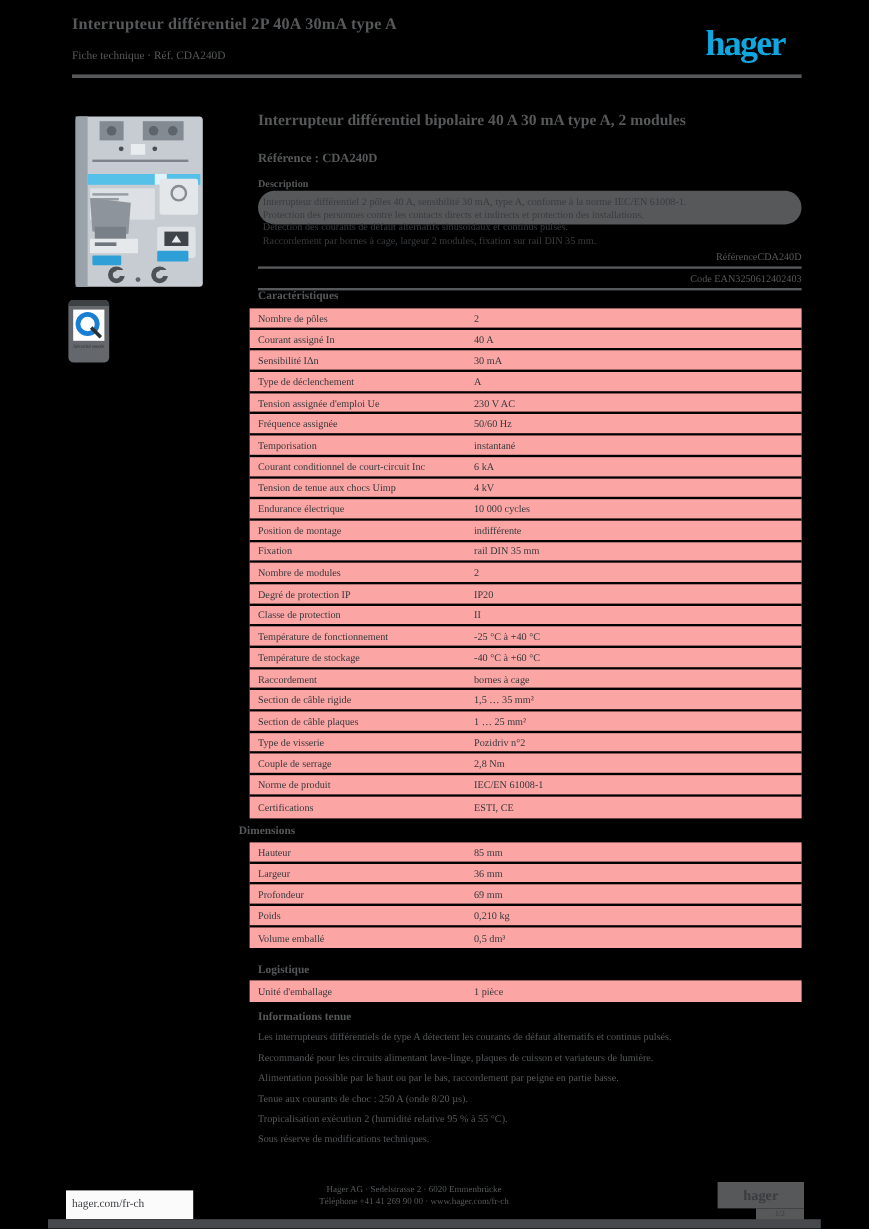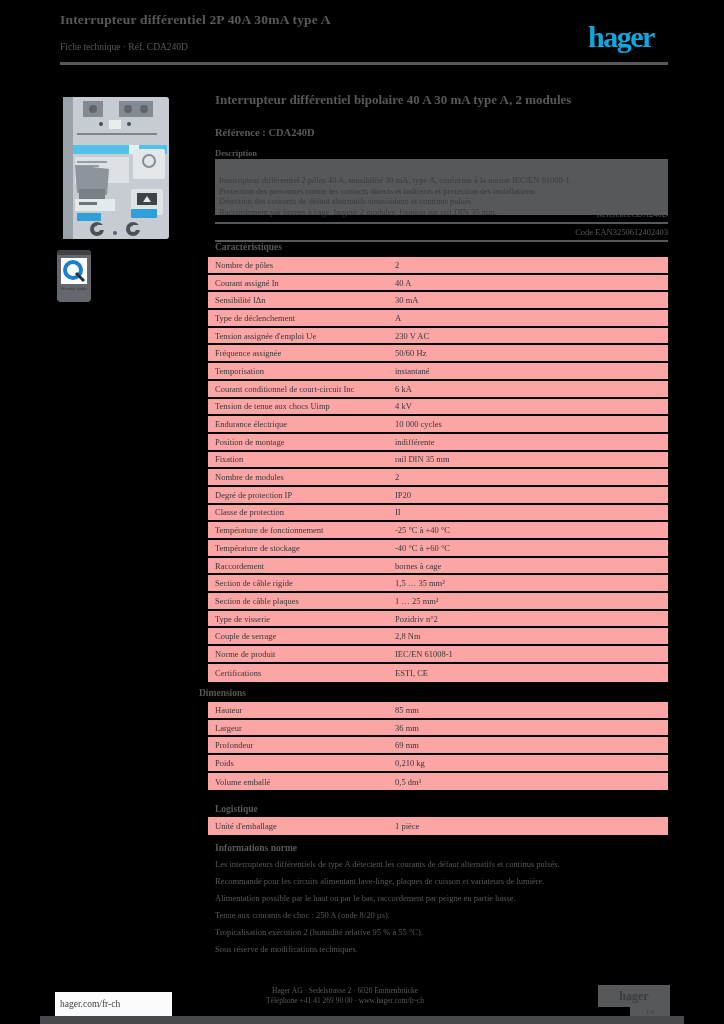--- a/index.html
+++ b/index.html
@@ -14,41 +14,41 @@
   
   .photo{left:57px;top:93px;width:118px;height:150px;}
   .badge{left:57px;top:250px;width:34px;height:52px;background:#64686c;border-radius:4px;overflow:hidden;}
   .badge-top{height:5px;background:#3e4144;}
   .badge-inner{width:26px;height:26px;background:#fff;margin:3px auto 0 auto;}
   .badge-cap{font-size:4.5px;color:#33363a;text-align:center;margin-top:2px;line-height:5px;}
   
   .main-title{left:215px;top:92px;width:448px;font-size:13px;font-weight:bold;line-height:15px;}
   .main-ref{left:215px;top:127px;font-size:10.5px;font-weight:bold;}
   .desc-label{left:215px;top:148px;font-size:8.5px;font-weight:bold;}
-  .desc-box{left:215px;top:159px;width:453px;height:56px;background:#56585a;color:#3a3c3f;
-            font-size:8.5px;line-height:10.5px;padding:16px 4px;box-sizing:border-box;}
+  .desc-box{left:215px;top:159px;width:453px;height:28px;background:#56585a;color:#3a3c3f;
+            font-size:8.5px;line-height:10.5px;padding:4px 4px;box-sizing:border-box;border-radius:18px;}
   .info-rows{left:215px;top:206px;width:453px;}
   .info-row{height:16px;border-bottom:2px solid #56585a;display:flex;justify-content:flex-end;
             align-items:center;font-size:8.5px;}
   .sec-h{font-size:9.5px;font-weight:bold;}
   .sec1-h{left:215px;top:242px;}
   .tbl{left:208px;width:460px;}
   .t1{top:257px;}
   .t2{top:702px;}
   .t3{top:817px;}
   .trow{display:flex;height:17.7px;box-sizing:border-box;border-bottom:2px solid #000;background:#fca5a5;}
   .trow:last-child{border-bottom:none;}
   .trow .lab{width:172px;padding-left:7px;font-size:8.5px;color:#36383b;display:flex;align-items:center;}
   .trow .val{flex:1;padding-left:8px;font-size:8.5px;color:#36383b;display:flex;align-items:center;}
   .sec2-h{left:199px;top:688px;}
   .sec3-h{left:215px;top:804px;}
   .sec4-h{left:215px;top:843px;}
   .notes{left:215px;top:856px;width:453px;font-size:8.5px;line-height:17px;}
   
-  .footer-link{left:55px;top:992px;width:117px;height:24px;background:#fbfbfb;color:#3f4144;
+  .footer-link{left:55px;top:992px;width:106px;height:24px;background:#fbfbfb;color:#3f4144;
                font-size:9.5px;line-height:24px;padding-left:5px;box-sizing:border-box;}
   .footer-center{left:180px;top:986px;width:330px;text-align:center;font-size:7.5px;line-height:9.5px;}
   .footer-tag{left:598px;top:985px;width:72px;height:22px;background:#56585a;color:#3a3c3e;
               font-weight:bold;font-size:12px;text-align:center;line-height:22px;}
   .footer-tab{left:630px;top:1007px;width:40px;height:10px;background:#56585a;color:#3a3c3e;
               font-size:6.5px;text-align:center;line-height:10px;}
   .bottom-bar{left:40px;top:1016px;width:644px;height:8px;background:#47494c;}
 </style>
 </head>
 <body>
@@ -261,21 +261,21 @@
 
   <div class="abs sec-h sec3-h">Logistique</div>
   <div class="abs tbl t3">
 
   <div class="trow">
       <div class="lab">Unité d'emballage</div>
       <div class="val">1 pièce</div>
     </div>
     </div>
 
-  <div class="abs sec-h sec4-h">Informations norme</div>
+  <div class="abs sec-h sec4-h">Informations tenue</div>
   <div class="abs notes">
 
   <div>Les interrupteurs différentiels de type A détectent les courants de défaut alternatifs et continus pulsés.</div>
       <div>Recommandé pour les circuits alimentant lave-linge, plaques de cuisson et variateurs de lumière.</div>
       <div>Alimentation possible par le haut ou par le bas, raccordement par peigne en partie basse.</div>
       <div>Tenue aux courants de choc : 250 A (onde 8/20 µs).</div>
       <div>Tropicalisation exécution 2 (humidité relative 95 % à 55 °C).</div>
       <div>Sous réserve de modifications techniques.</div>
     </div>
 

